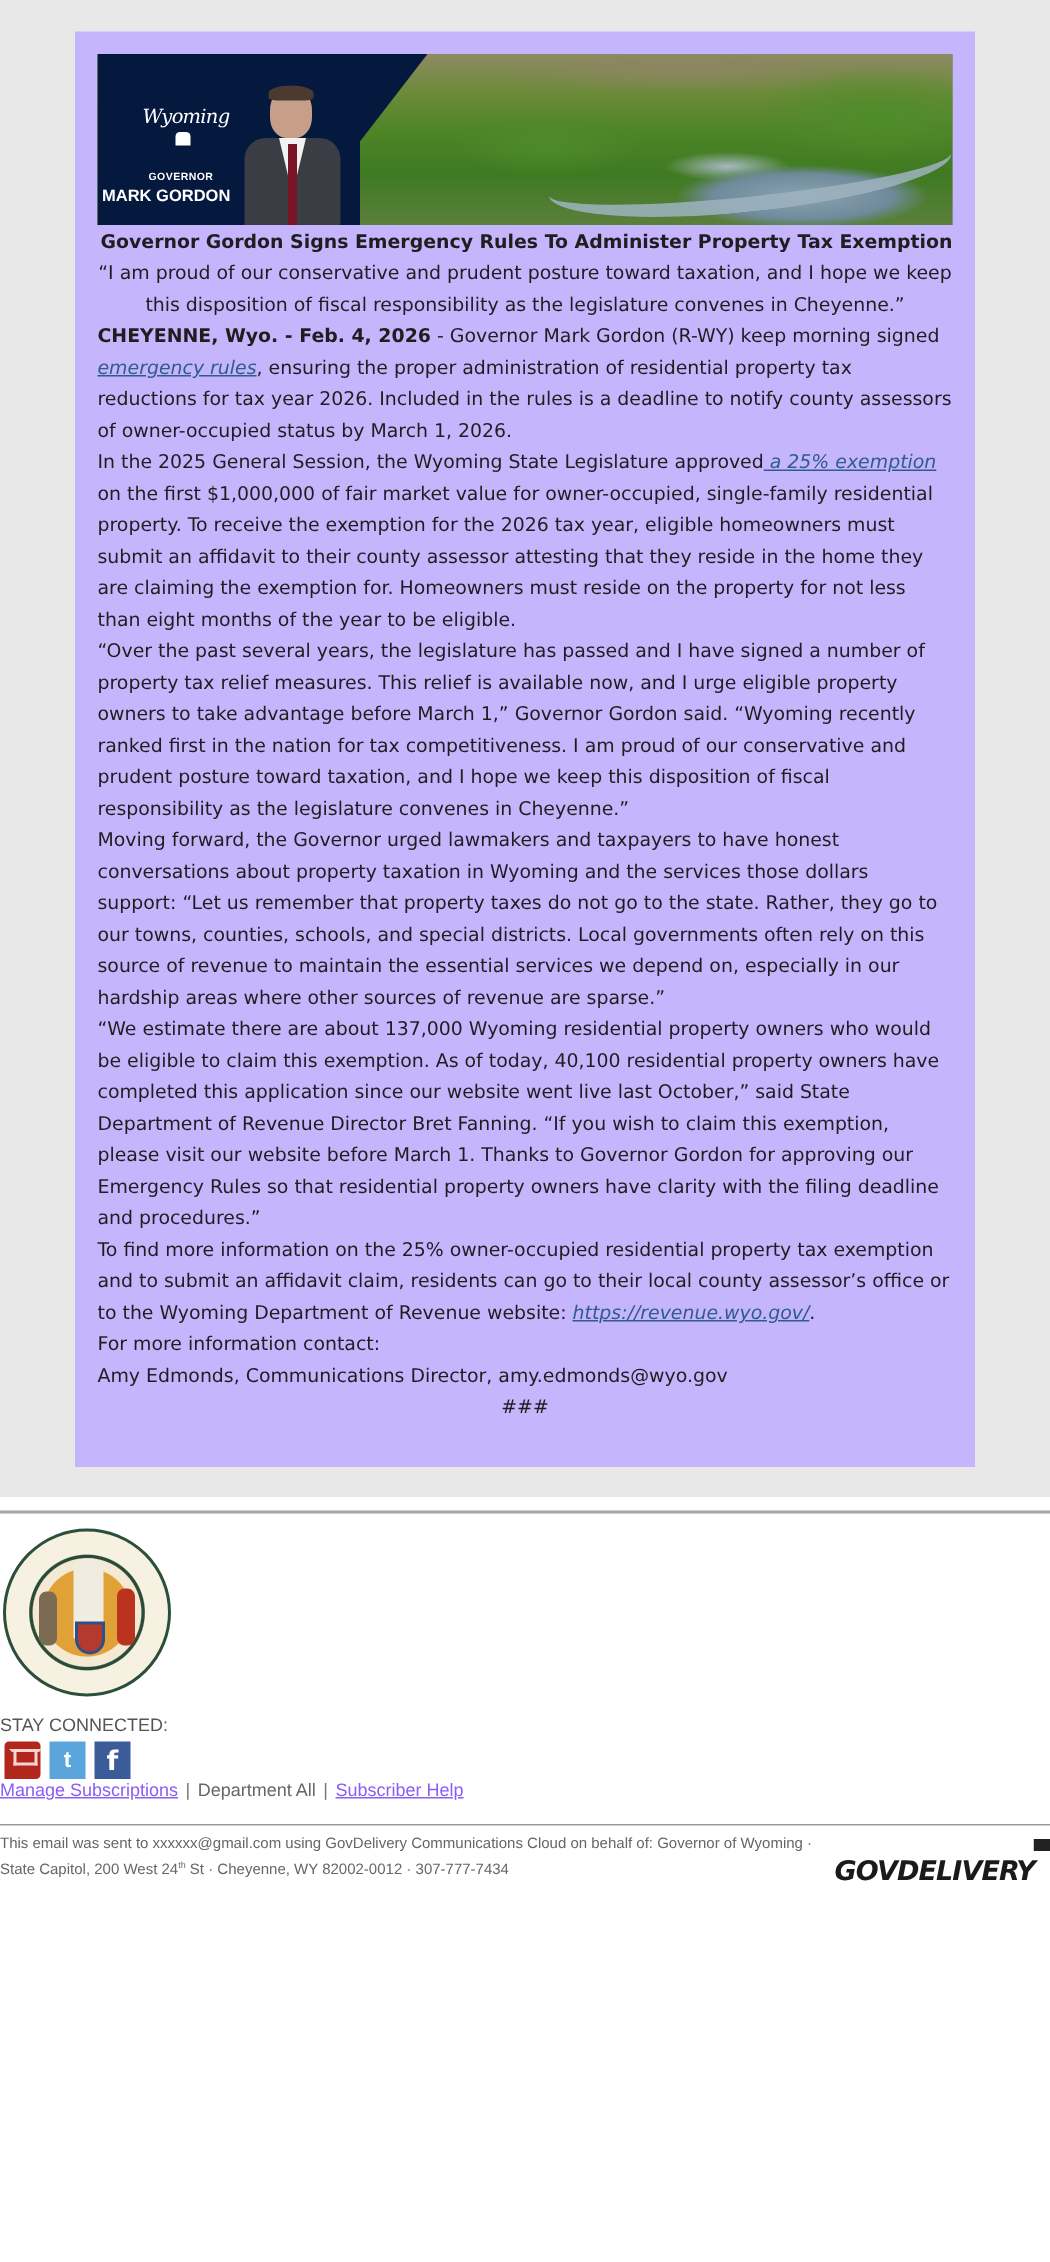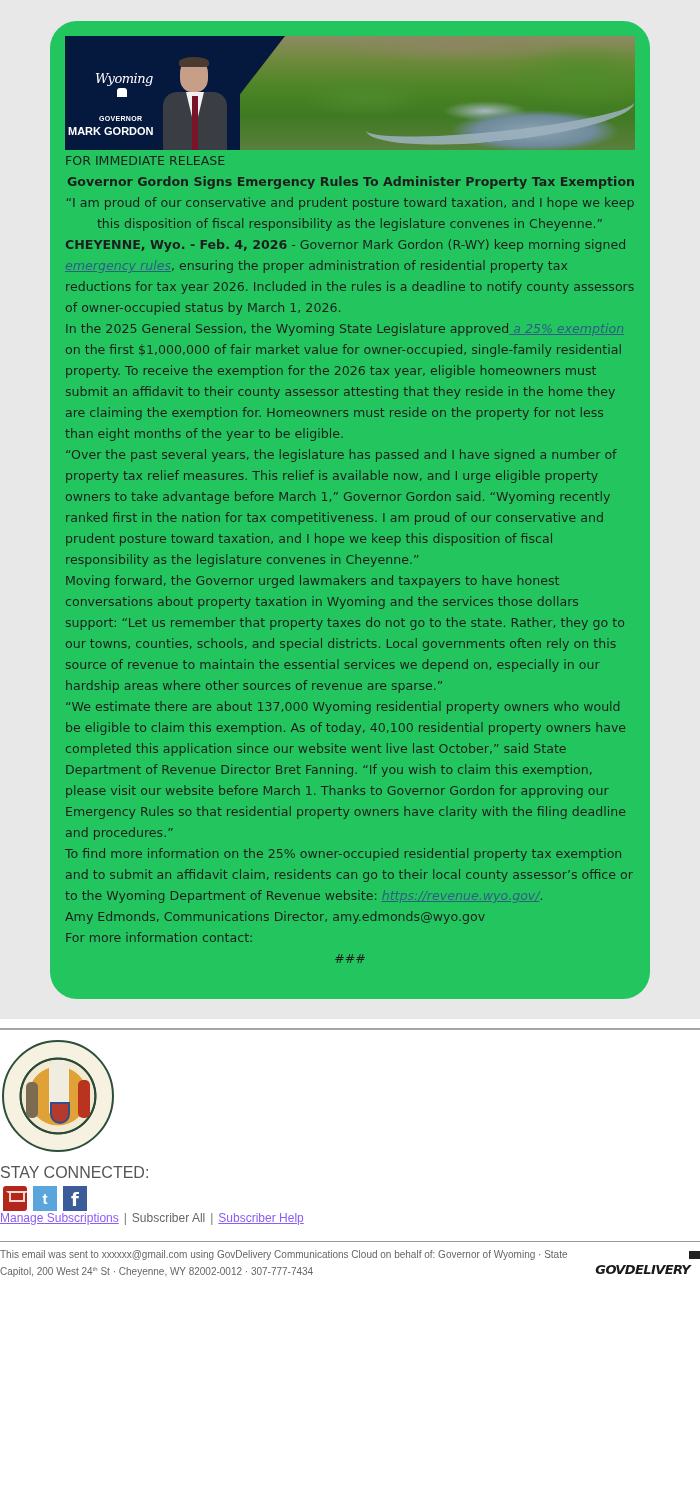--- a/index.html
+++ b/index.html
@@ -1,20 +1,20 @@
 <!DOCTYPE html>
 <html><head>
 <meta charset="utf-8">
 <style>
   * { box-sizing: border-box; margin: 0; padding: 0; }
   html, body { width: 700px; background: #ffffff; }
   body { font-family: "DejaVu Sans", "Liberation Sans", sans-serif; color: #222; }
 
   .outer { background: #e8e8e8; padding: 21px 50px 20px 50px; }
-  .card { background: #22c55e; width: 600px; padding: 15px 15px 30px 15px; border-radius: 27px; }
+  .card { background: #c4b5fd; width: 600px; padding: 15px 15px 30px 15px; }
 
   
   .banner { position: relative; width: 570px; height: 114px; overflow: hidden; background: #5b7a2e; }
   .banner .land {
     position: absolute; inset: 0;
     background:
       radial-gradient(ellipse 120px 30px at 470px 95px, #8aa3b3 0%, #6f8a9a 50%, transparent 70%),
       radial-gradient(ellipse 60px 14px at 420px 75px, #a7b8c3 0%, transparent 70%),
       radial-gradient(ellipse 90px 30px at 300px 60px, #4e8a2c 0%, transparent 70%),
       radial-gradient(ellipse 150px 20px at 390px 10px, #8c8560 0%, transparent 80%),
@@ -63,38 +63,38 @@
   
   .rule { height: 0; border-top: 2px solid #a5a5a5; margin-top: 9px; }
   .footer { padding: 10px 0 0 0; font-family: "Liberation Sans", sans-serif; font-size: 12px; color: #555; }
   .seal { width: 112px; height: 112px; border-radius: 50%; margin-left: 2px; margin-top: 0;
     background: radial-gradient(circle at 50% 50%, #e0a236 0 38%, #f4ead4 39% 47%, #2a4b36 48% 50%, #f7f1e1 51% 100%);
     border: 2px solid #2c4f3a; position: relative; }
   .seal .figure { position: absolute; left: 45px; top: 18px; width: 20px; height: 54px; background: #f1ece0; border-radius: 8px 8px 2px 2px; }
   .seal .shield { position: absolute; left: 46px; top: 60px; width: 20px; height: 22px; background: #b43a2f; border: 2px solid #2f4f8a; border-radius: 0 0 10px 10px; }
   .seal .man-l { position: absolute; left: 22px; top: 40px; width: 12px; height: 36px; background: #7b6b53; border-radius: 5px; }
   .seal .man-r { position: absolute; left: 74px; top: 38px; width: 12px; height: 38px; background: #b9331e; border-radius: 5px; }
-  .stay { margin-top: 12px; font-size: 16px; color: #555; }
+  .stay { margin-top: 12px; font-size: 12px; color: #555; }
   .social { display: flex; gap: 6px; margin-top: 4px; padding-left: 3px; }
   .social span { display: inline-block; width: 24px; height: 25px; }
   .ico-email { background: #b3261c; border-radius: 3px 3px 3px 0; position: relative; }
   .ico-email::before { content: ""; position: absolute; left: 3px; top: 5px; width: 18px; height: 12px; border-top: 2px solid #f5d6d2; border-left: 2px solid transparent; border-right: 2px solid transparent; }
   .ico-email::after { content: ""; position: absolute; left: 6px; top: 6px; width: 12px; height: 8px; border-bottom: 2px solid #f5d6d2; transform: skewY(0); border-left: 2px solid #f5d6d2; border-right: 2px solid #f5d6d2; }
   .ico-twitter { background: #5aa6dc; color: #fff; text-align: center; font-weight: bold; font-size: 15px; line-height: 25px; }
   .ico-facebook { background: #3b5b99; color: #fff; text-align: center; font-weight: bold; font-size: 18px; line-height: 27px; font-family: "DejaVu Sans", sans-serif; }
   .services { margin-top: 12px; }
   .service-links { margin-top: 0; }
   .service-links a { color: #8b5cf6; text-decoration: underline; }
   .service-links .sep { color: #777; padding: 0 5px; }
   .service-links .plain { color: #666; }
   .rule2 { border-top: 1px solid #999; margin-top: 16px; }
   .bottom { display: flex; justify-content: space-between; align-items: flex-start; padding-top: 6px; }
   .disclaimer { font-size: 10px; line-height: 14px; color: #666; width: 575px; }
   .disclaimer sup { font-size: 6px; }
-  .gd-logo { font-family: "DejaVu Sans", sans-serif; font-weight: bold; font-style: italic; font-size: 13px; color: #1a1a1a; letter-spacing: -0.6px; padding-top: 14px; padding-right: 10px; position: relative; }
+  .gd-logo { font-family: "DejaVu Sans", sans-serif; font-weight: bold; font-style: italic; font-size: 18px; color: #1a1a1a; letter-spacing: -0.6px; padding-top: 14px; padding-right: 10px; position: relative; }
   .gd-logo .env { position: absolute; right: 0; top: 3px; width: 11px; height: 8px; background: #222; clip-path: polygon(0 0,100% 0,100% 100%,0 100%); }
 </style>
 </head>
 <body>
 
 <div class="outer">
   <div class="card">
 
     <div class="banner">
       <div class="land"></div>
@@ -108,36 +108,35 @@
       <div class="portrait">
         <div class="suit"></div>
         <div class="shirt"></div>
         <div class="tie"></div>
         <div class="head"></div>
         <div class="hair"></div>
       </div>
     </div>
 
     <div class="doc">
-      <p class="release">FOR IMMEDIATE RELEASE</p>
       <p class="headline">Governor Gordon Signs Emergency Rules To Administer Property Tax Exemption</p>
       <p class="pull-quote">“I am proud of our conservative and prudent posture toward taxation, and I hope we keep this disposition of fiscal responsibility as the legislature convenes in Cheyenne.”</p>
 
       <p class="para"><b>CHEYENNE, Wyo. - Feb. 4, 2026</b><span> - Governor Mark Gordon (R-WY) keep morning signed </span><a href="#">emergency rules</a><span>, ensuring the proper administration of residential property tax reductions for tax year 2026. Included in the rules is a deadline to notify county assessors of owner-occupied status by March 1, 2026.</span></p>
 
       <p class="para"><span>In the 2025 General Session, the Wyoming State Legislature approved</span><a href="#"> a 25% exemption </a><span>on the first $1,000,000 of fair market value for owner-occupied, single-family residential property. To receive the exemption for the 2026 tax year, eligible homeowners must submit an affidavit to their county assessor attesting that they reside in the home they are claiming the exemption for. Homeowners must reside on the property for not less than eight months of the year to be eligible.</span></p>
 
       <p class="para">“Over the past several years, the legislature has passed and I have signed a number of property tax relief measures. This relief is available now, and I urge eligible property owners to take advantage before March 1,” Governor Gordon said. “Wyoming recently ranked first in the nation for tax competitiveness. I am proud of our conservative and prudent posture toward taxation, and I hope we keep this disposition of fiscal responsibility as the legislature convenes in Cheyenne.”</p>
       <p class="para">Moving forward, the Governor urged lawmakers and taxpayers to have honest conversations about property taxation in Wyoming and the services those dollars support: “Let us remember that property taxes do not go to the state. Rather, they go to our towns, counties, schools, and special districts. Local governments often rely on this source of revenue to maintain the essential services we depend on, especially in our hardship areas where other sources of revenue are sparse.”</p>
       <p class="para">“We estimate there are about 137,000 Wyoming residential property owners who would be eligible to claim this exemption.  As of today, 40,100 residential property owners have completed this application since our website went live last October,” said State Department of Revenue Director Bret Fanning. “If you wish to claim this exemption, please visit our website before March 1.  Thanks to Governor Gordon for approving our Emergency Rules so that residential property owners have clarity with the filing deadline and procedures.”</p>
 
       <p class="para"><span>To find more information on the 25% owner-occupied residential property tax exemption and to submit an affidavit claim, residents can go to their local county assessor’s office or to the Wyoming Department of Revenue website: </span><a href="#">https://revenue.wyo.gov/</a><span>.</span></p>
 
+      <p class="para">For more information contact:</p>
       <p class="para">Amy Edmonds, Communications Director, amy.edmonds@wyo.gov</p>
-      <p class="para">For more information contact:</p>
       <p class="end-mark">###</p>
     </div>
   </div>
 </div>
 
 <div class="rule"></div>
 
 <div class="footer">
   <div class="seal" title="Great Seal of the State of Wyoming">
     <div class="man-l"></div>
@@ -147,21 +146,21 @@
   </div>
 
   <div class="stay">STAY CONNECTED:</div>
   <div class="social">
     <span class="ico-email"></span>
     <span class="ico-twitter">t</span>
     <span class="ico-facebook">f</span>
   </div>
 
   <div class="service-links">
-    <a href="#">Manage Subscriptions</a><span class="sep">|</span><span class="plain">Subscriber All</span><span class="sep">|</span><a href="#">Subscriber Help</a>
+    <a href="#">Manage Subscriptions</a><span class="sep">|</span><span class="plain">Department All</span><span class="sep">|</span><a href="#">Subscriber Help</a>
   </div>
 
   <div class="rule2"></div>
   <div class="bottom">
     <div class="disclaimer"><span>This email was sent to xxxxxx@gmail.com using GovDelivery Communications Cloud on behalf of: Governor of Wyoming · State Capitol, 200 West 24</span><sup>th</sup><span> St · Cheyenne, WY 82002-0012 · 307-777-7434</span></div>
     <div class="gd-logo"><span>GOVDELIVERY</span><span class="env"></span></div>
   </div>
 </div>
 
 </body></html>

